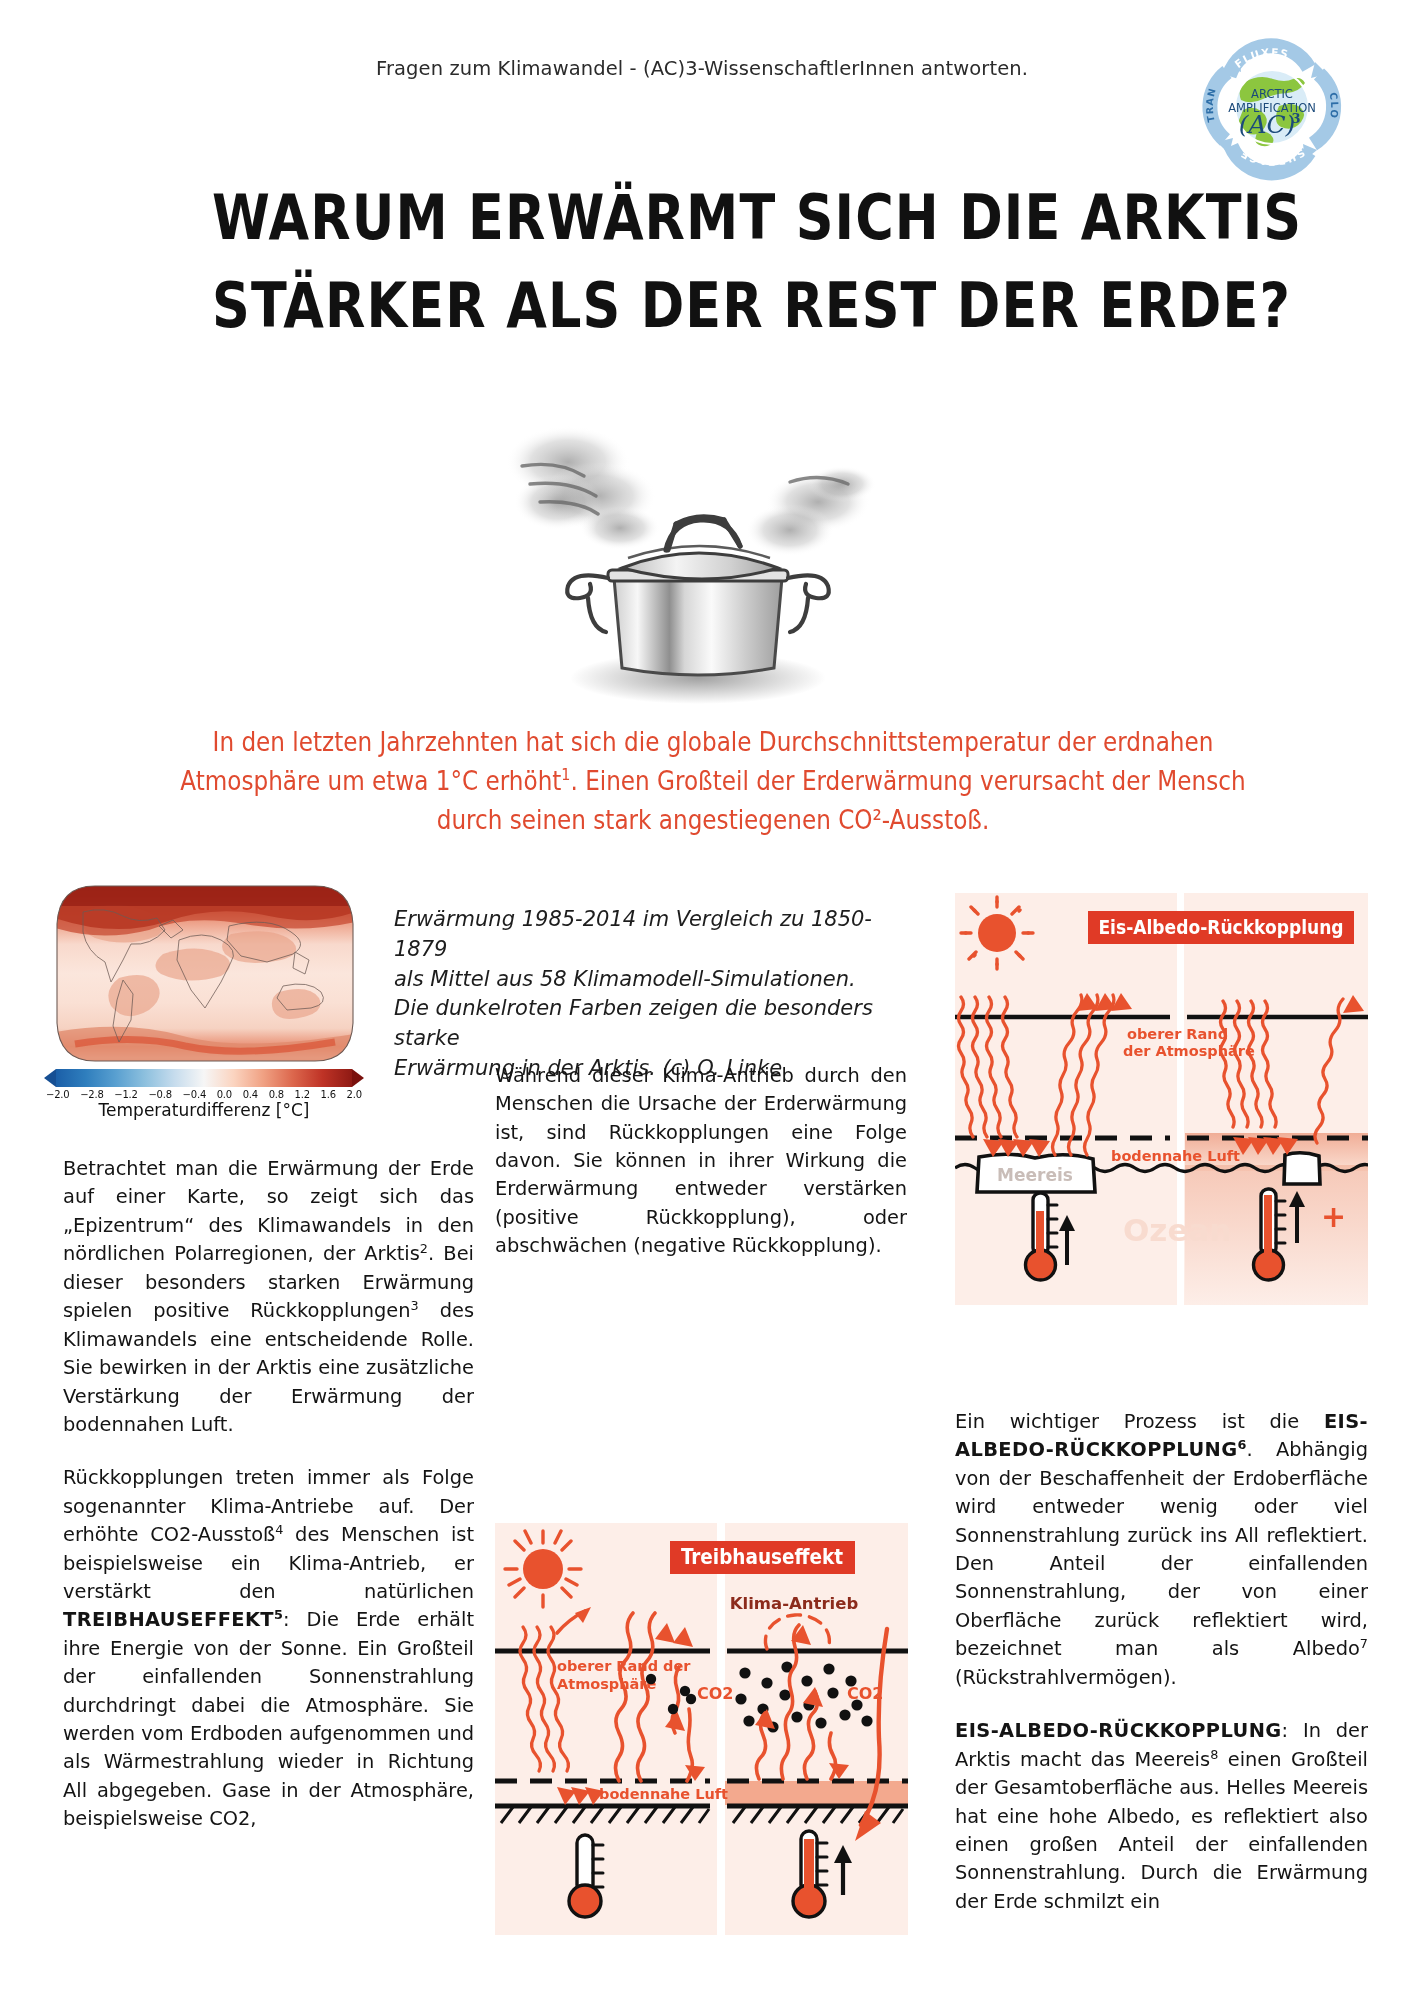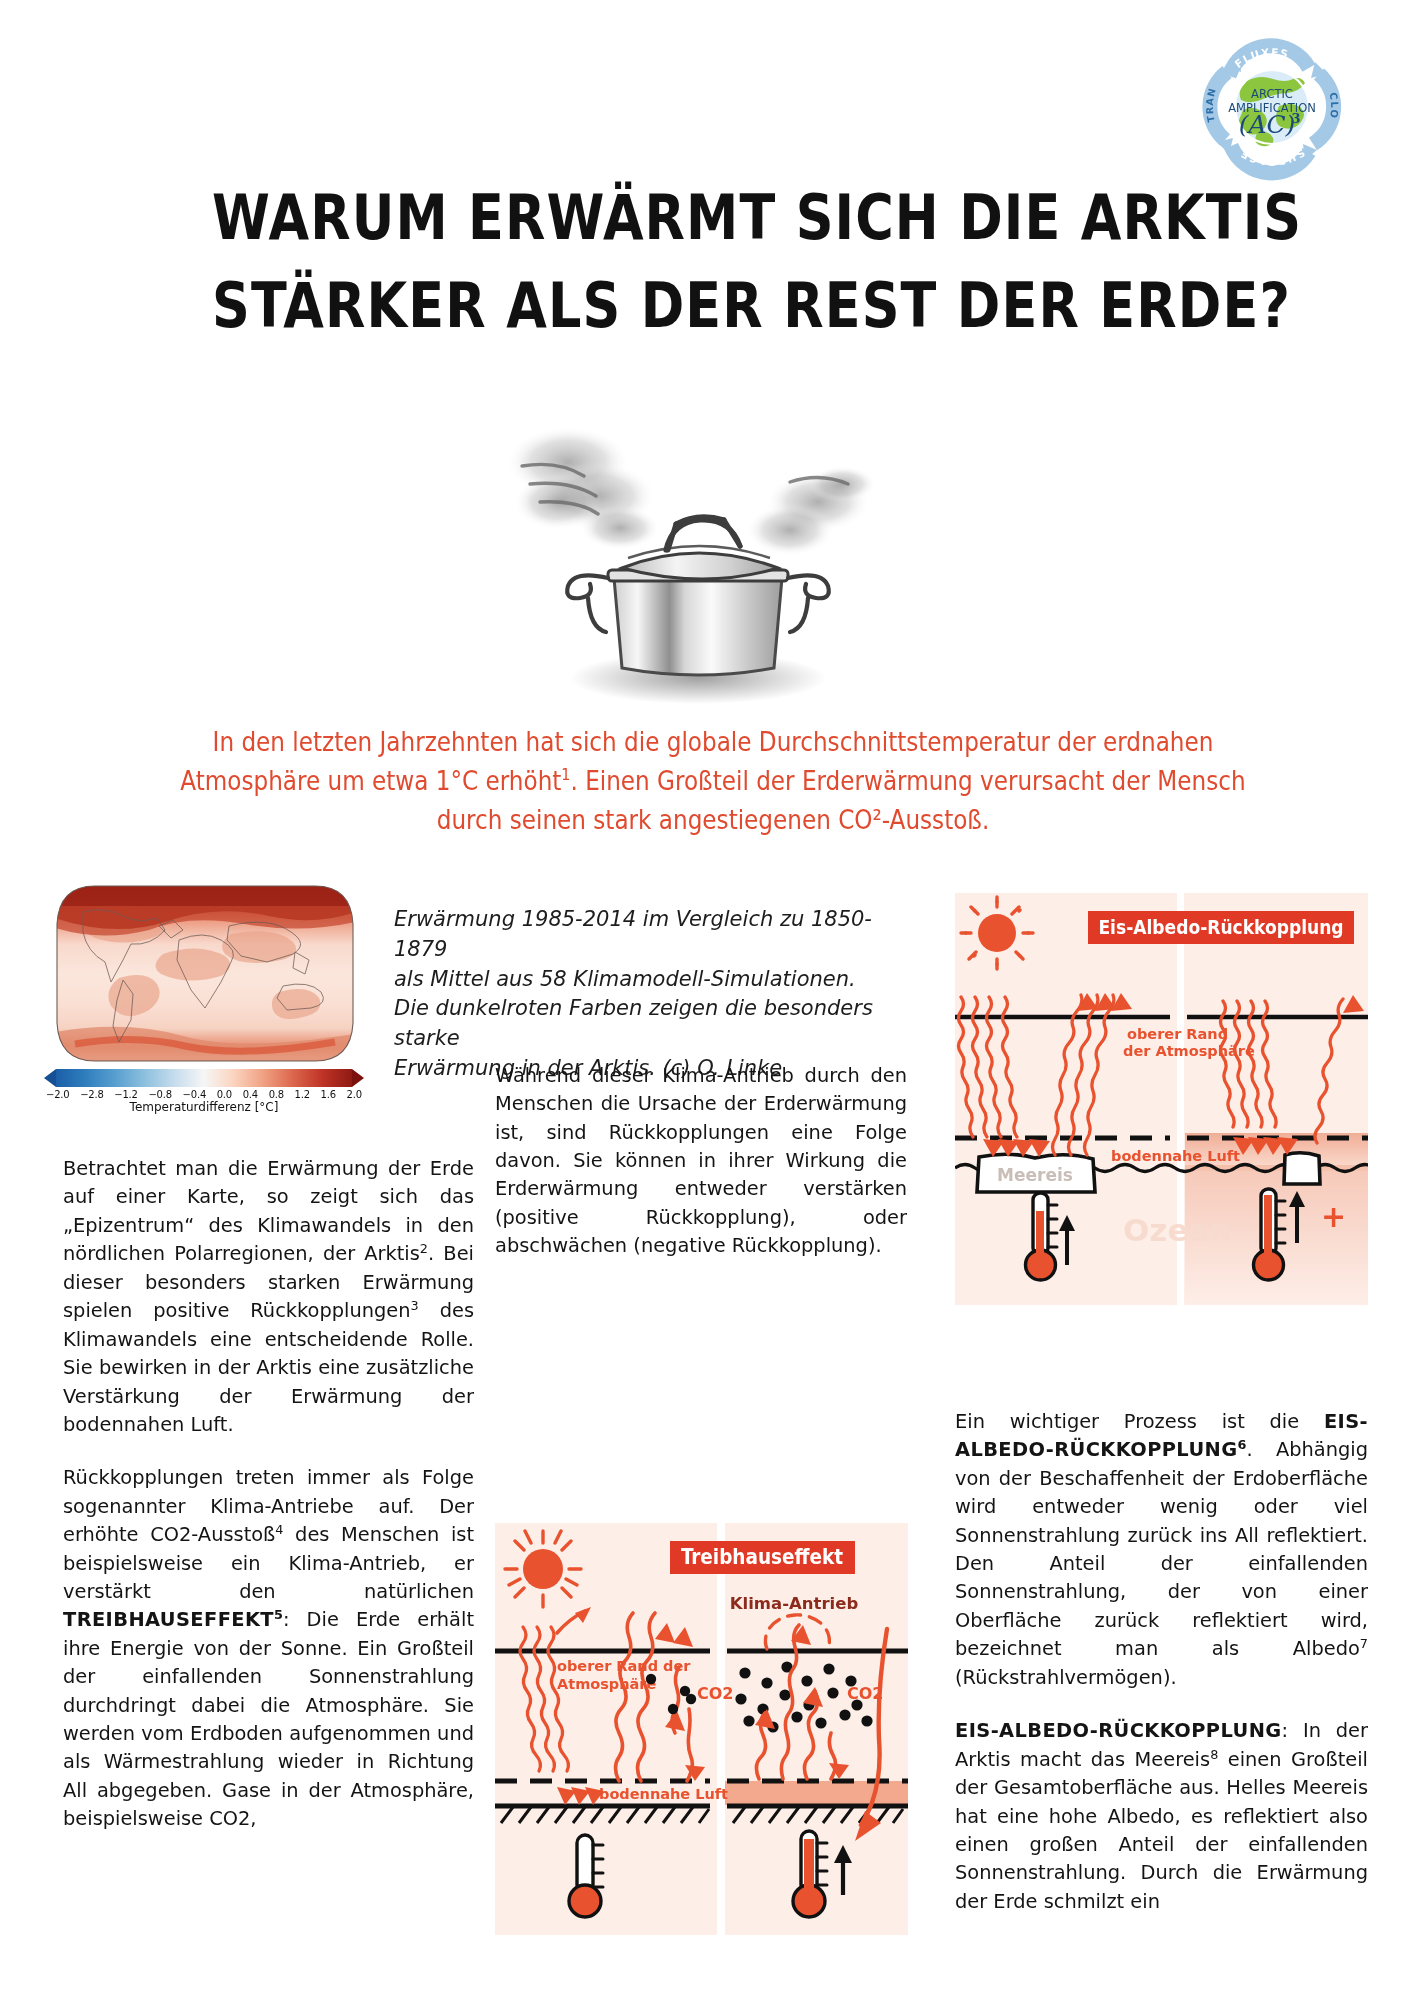--- a/index.html
+++ b/index.html
@@ -53,21 +53,21 @@
   .map-fig svg{display:block;border-radius:2px;}
   .cbar{position:absolute;left:44px;top:1068px;width:320px;}
   .cbar svg{display:block;}
   .cbar-ticks{
     display:flex;justify-content:space-between;
     font-family:"DejaVu Sans", sans-serif;font-size:10px;color:#111;
     margin-top:1px;padding:0 2px;letter-spacing:-.2px;
   }
   .cbar-label{
     text-align:center;font-family:"DejaVu Sans", sans-serif;
-    font-size:12px;color:#111;margin-top:0px;
+    font-size:17px;color:#111;margin-top:0px;
   }
 
   .map-caption{
     position:absolute;left:394px;top:905px;width:520px;
     font-family:"DejaVu Sans", sans-serif;
     font-style:italic;font-size:21px;line-height:1.42;color:#1d1d1d;
   }
 
   
   .col{position:absolute;font-size:19.4px;line-height:1.46;text-align:justify;
@@ -85,20 +85,21 @@
   .info{position:absolute;background:#fdeee8;overflow:hidden;}
   #ice-graphic{left:955px;top:893px;width:413px;height:412px;}
   #ghg-graphic{left:495px;top:1523px;width:413px;height:412px;}
   .info svg{display:block;}
 </style>
 </head>
 <body>
 
 <div class="page">
 
+  <div class="header-line">Fragen zum Klimawandel - (AC)3-WissenschaftlerInnen antworten.</div>
 
   <div class="logo">
     <svg viewBox="0 0 150 150" xmlns="http://www.w3.org/2000/svg">
       <defs>
         <path id="arcTop" d="M 24,75 A 51,51 0 0 1 126,75"></path>
         <path id="arcBot" d="M 126,75 A 51,51 0 0 1 24,75"></path>
         <path id="arcL" d="M 18,90 A 57,57 0 0 1 18,60"></path>
         <path id="arcR" d="M 132,60 A 57,57 0 0 1 132,90"></path>
       </defs>
 

